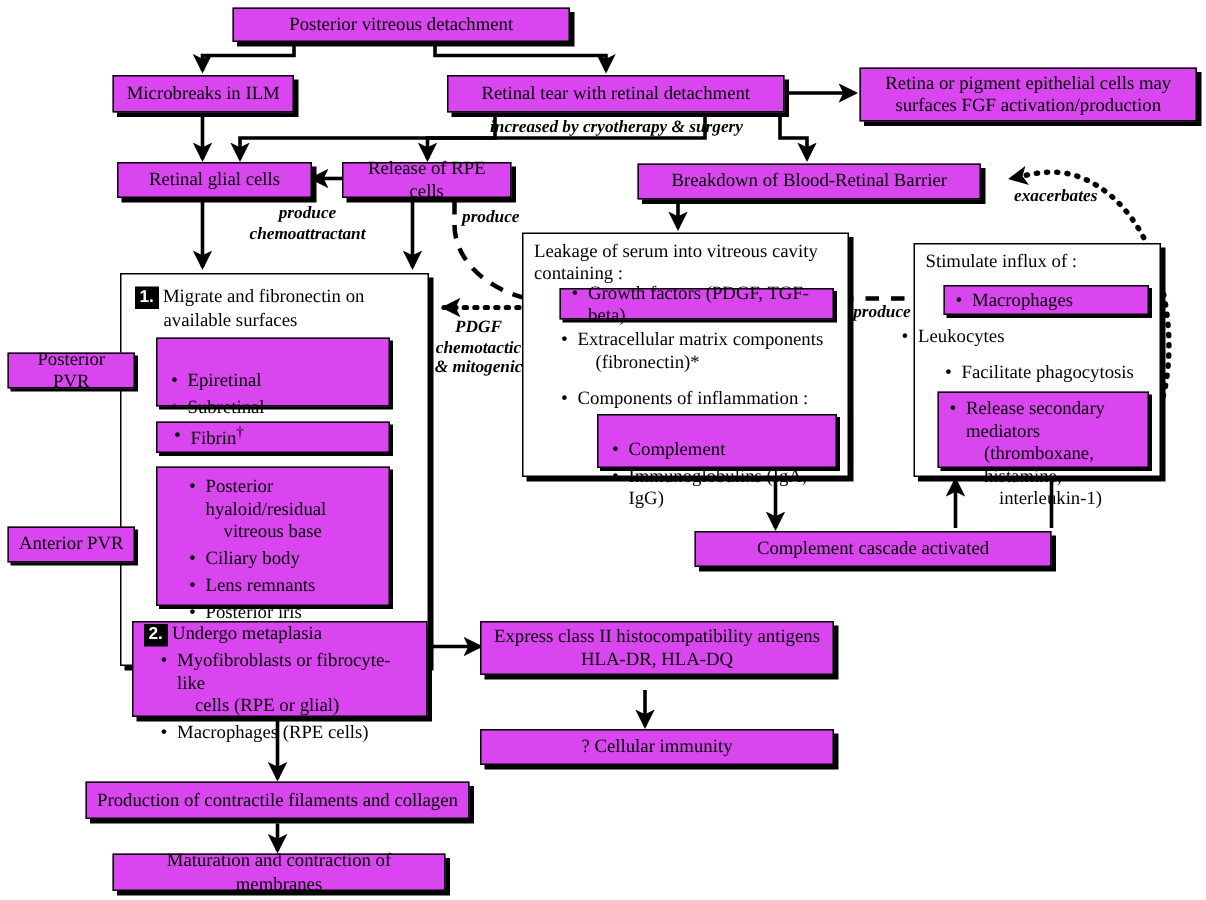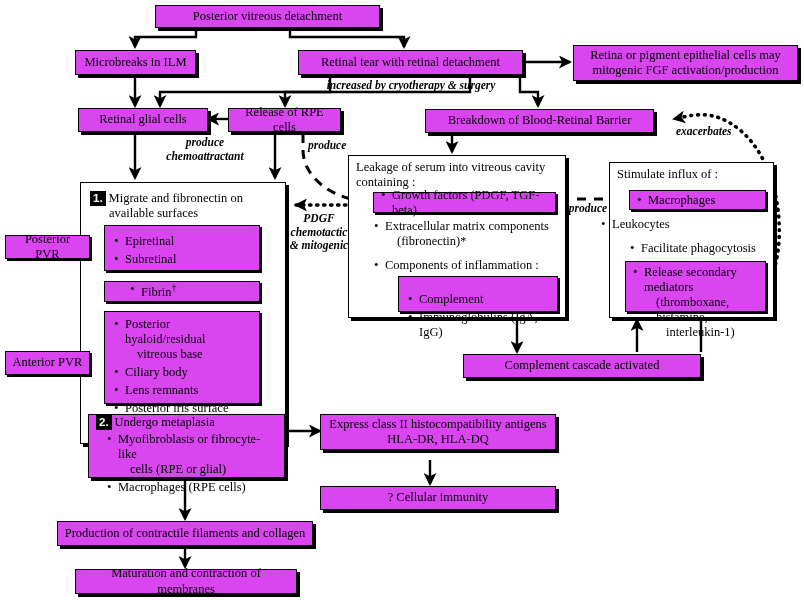--- a/index.html
+++ b/index.html
@@ -141,21 +141,21 @@
   <div class="box" style="left:75px;top:50px;width:121px;height:25px;">
     <span>Microbreaks in ILM</span>
   </div>
 
   <div class="box" style="left:298px;top:50px;width:225px;height:25px;">
     <span>Retinal tear with retinal detachment</span>
   </div>
 
   <div class="box" style="left:573px;top:45px;width:225px;height:36px;flex-direction:column;">
     <span>Retina or pigment epithelial cells may</span>
-    <span>mitogenic FGF activation/production</span>
+    <span>surfaces FGF activation/production</span>
   </div>
 
   <div class="italic-lbl" style="left:300px;top:79px;width:222px;">
     <span>increased by cryotherapy &amp; surgery</span>
   </div>
 
   <div class="box" style="left:78px;top:108px;width:130px;height:24px;">
     <span>Retinal glial cells</span>
   </div>
 
@@ -190,34 +190,34 @@
     <span>exacerbates</span>
   </div>
 
   <div class="group" style="left:80px;top:182px;width:206px;height:262px;"></div>
 
   <div style="position:absolute;left:90px;top:188px;width:190px;z-index:4;">
     <span class="numbadge">1.</span><span class="hdr" style="display:inline;">Migrate and fibronectin  on</span>
     <span class="hdr" style="padding-left:19px;">available surfaces</span>
   </div>
 
-  <div class="box topleft thin" style="left:104px;top:225px;width:156px;height:46px;padding:3px 8px;align-items:flex-end;">
+  <div class="box topleft thin" style="left:104px;top:225px;width:156px;height:46px;padding:20px 8px;">
     <ul class="bl">
       <li>Epiretinal</li>
       <li>Subretinal</li>
     </ul>
   </div>
 
-  <div class="box topleft thin" style="left:104px;top:281px;width:156px;height:21px;padding:2px 24px;align-items:center;">
+  <div class="box topleft thin" style="left:104px;top:281px;width:156px;height:21px;padding:2px 10px;align-items:center;">
     <ul class="bl">
       <li><span>Fibrin</span><sup class="dag">†</sup></li>
     </ul>
   </div>
 
-  <div class="box topleft thin" style="left:104px;top:311px;width:156px;height:93px;padding:5px 8px;">
+  <div class="box topleft thin" style="left:104px;top:311px;width:156px;height:93px;padding:5px 20px;">
     <ul class="bl">
       <li><span>Posterior hyaloid/residual</span><br><span class="ind">vitreous base</span></li>
       <li>Ciliary body</li>
       <li>Lens remnants</li>
       <li>Posterior iris surface</li>
     </ul>
   </div>
 
   <div class="box thin" style="left:5px;top:235px;width:85px;height:24px;">
     <span>Posterior PVR</span>

